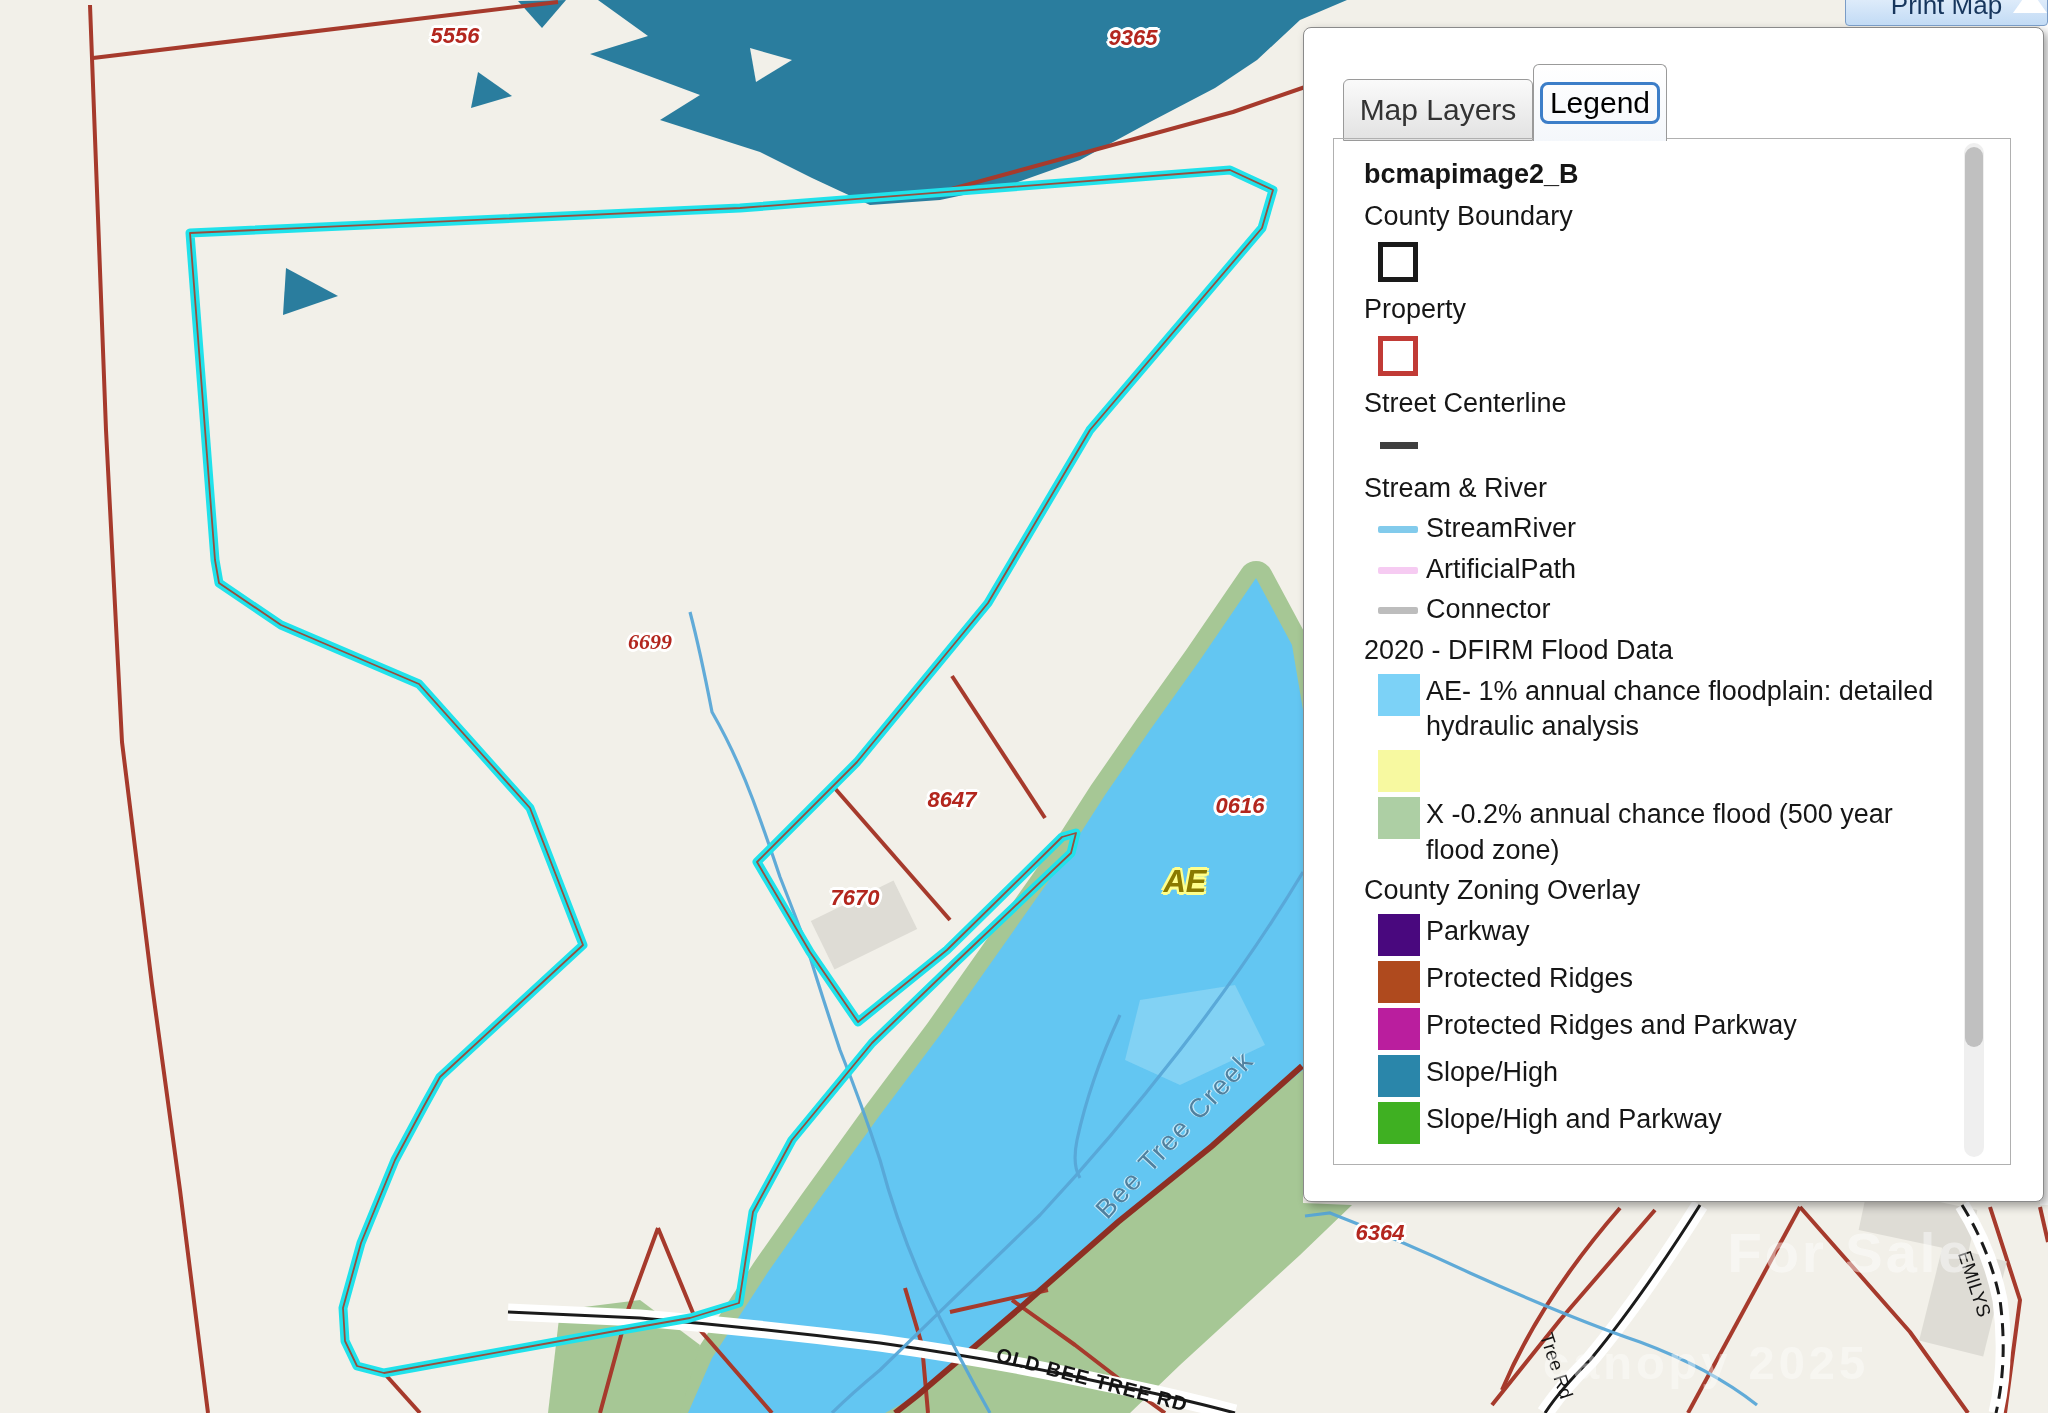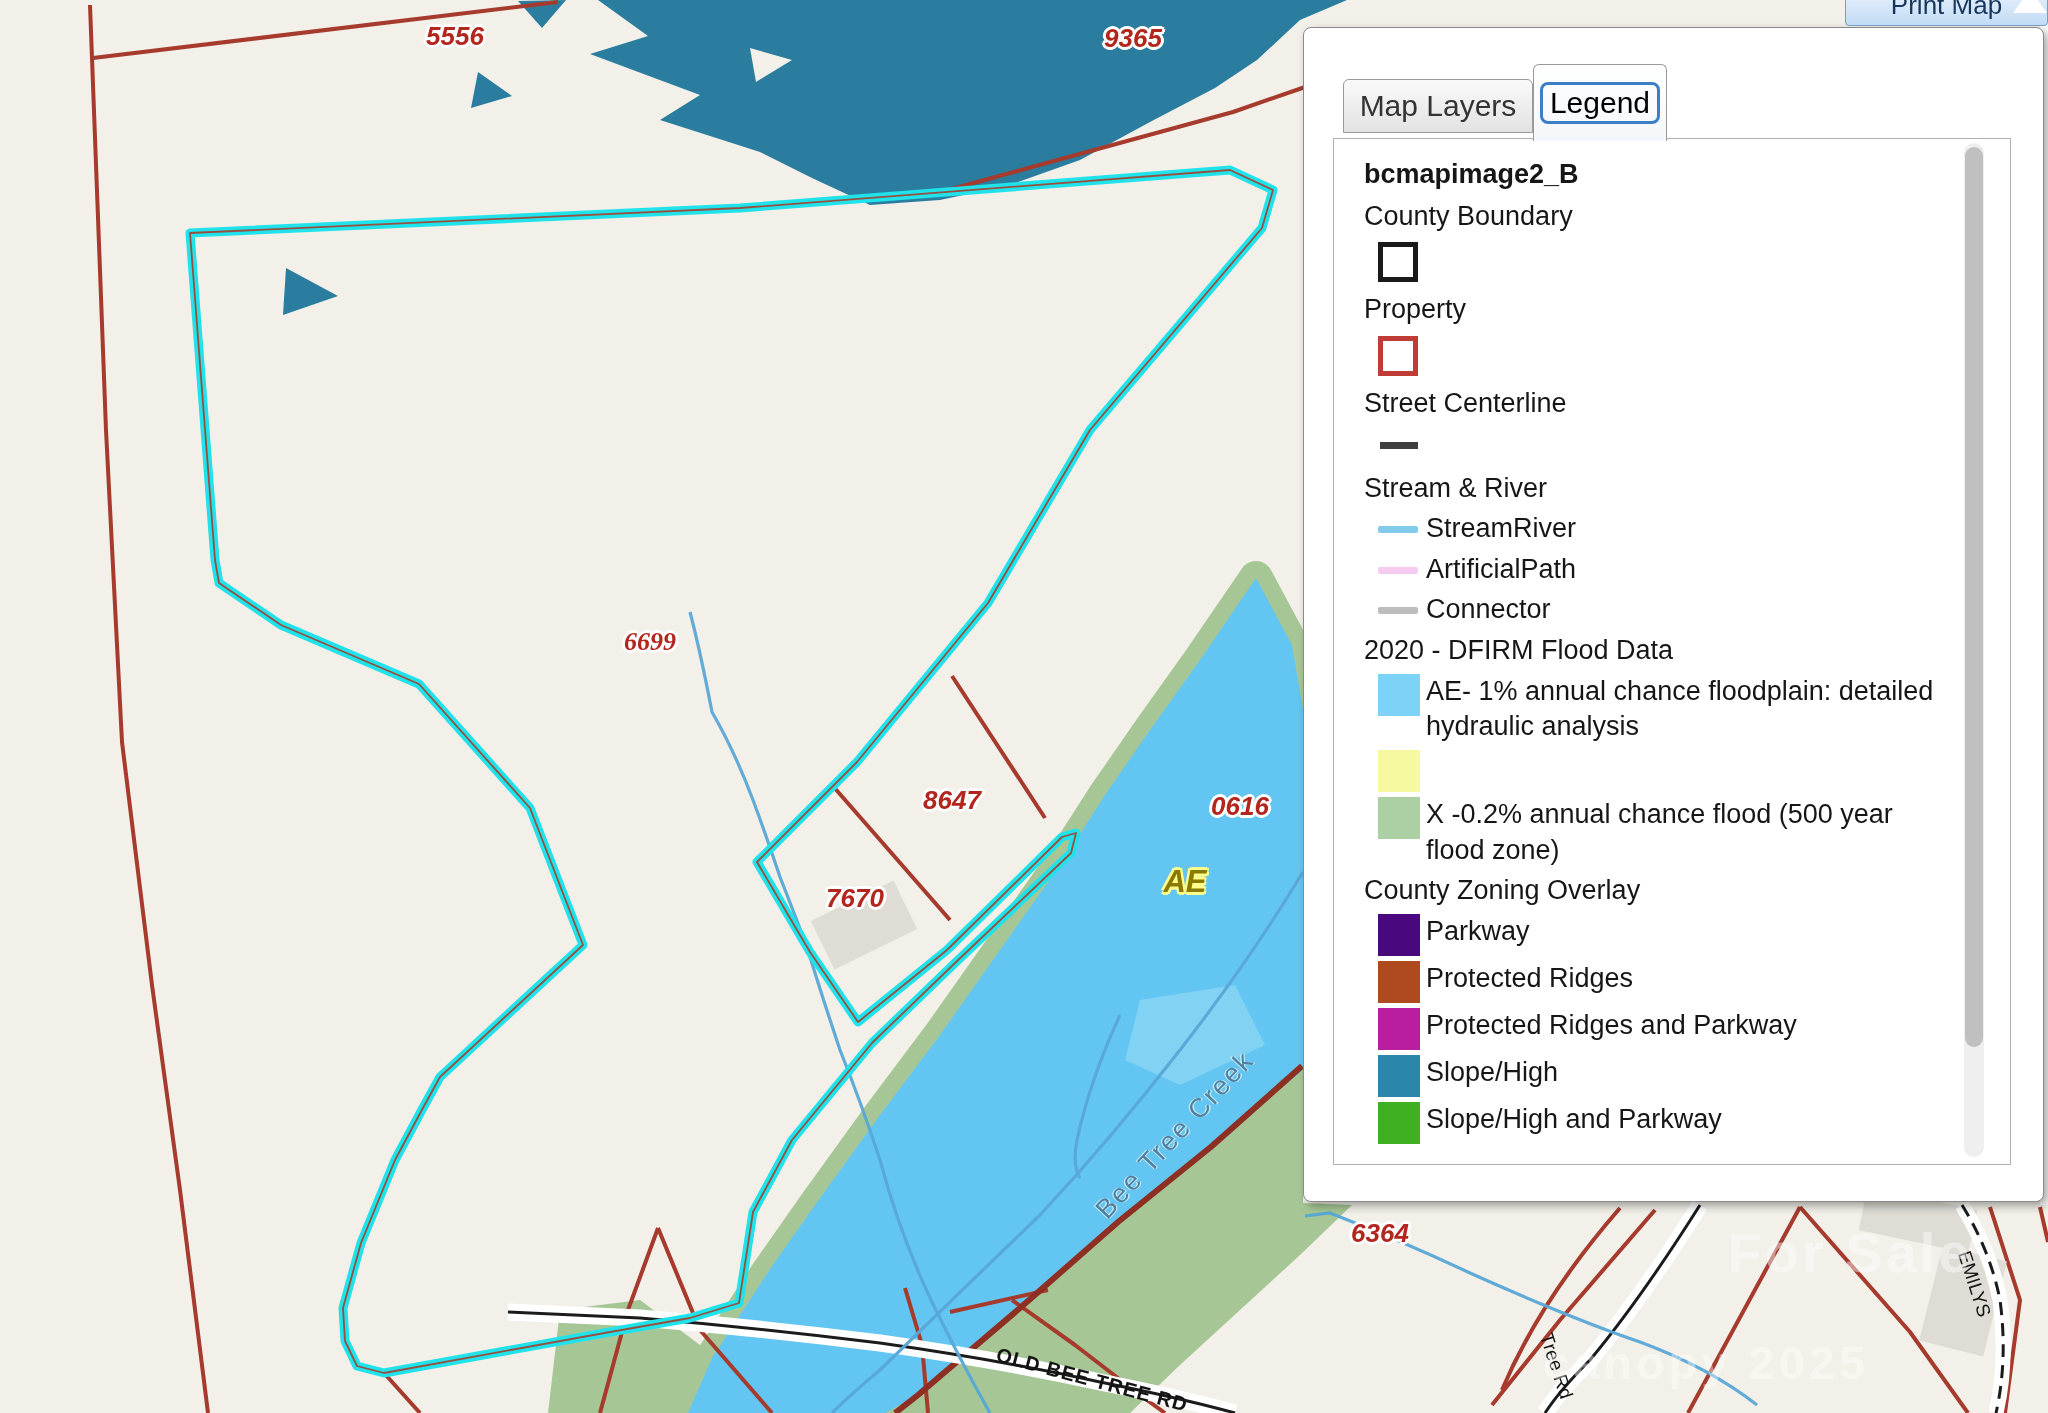--- a/index.html
+++ b/index.html
@@ -3,21 +3,21 @@
 <meta charset="utf-8">
 <style>
   html,body{margin:0;padding:0;}
   body{width:2048px;height:1413px;overflow:hidden;position:relative;
        font-family:"Liberation Sans",sans-serif;background:#F2F0E9;}
   #stage{position:absolute;inset:0;width:2048px;height:1413px;}
   #map-svg{position:absolute;left:0;top:0;}
 
   
   .map-label{position:absolute;transform:translate(-50%,-50%);white-space:nowrap;pointer-events:none;}
-  .parcel-label{font-weight:bold;font-style:italic;font-size:26px;color:var(--label-red);
+  .parcel-label{font-weight:bold;font-style:italic;font-size:22px;color:var(--label-red);
     text-shadow:-2px -2px 0 #fff,2px -2px 0 #fff,-2px 2px 0 #fff,2px 2px 0 #fff,0 3px 0 #fff,0 -3px 0 #fff,3px 0 0 #fff,-3px 0 0 #fff;}
   .zone-label{font-weight:bold;font-style:italic;font-size:31px;color:#8A7A00;
     text-shadow:-2px -2px 0 #FFFF8C,2px -2px 0 #FFFF8C,-2px 2px 0 #FFFF8C,2px 2px 0 #FFFF8C,0 3px 0 #FFFF8C,0 -3px 0 #FFFF8C;}
   .creek-label{font-size:27px;color:#50809E;letter-spacing:2px;
     transform:translate(-50%,-50%) rotate(-47deg);
     text-shadow:-1px -1px 0 rgba(255,255,255,.6),1px 1px 0 rgba(255,255,255,.6);}
   .road-label-main{font-size:20px;font-weight:600;color:#141414;letter-spacing:1px;
     transform:translate(-50%,-50%) rotate(15deg);}
   .road-label-tree{font-size:19px;color:#141414;transform:translate(-50%,-50%) rotate(72deg);}
   .road-label-emily{font-size:19px;color:#141414;transform:translate(-50%,-50%) rotate(72deg);}
@@ -26,21 +26,21 @@
   .wm2{left:1706px;top:1362px;font-size:47px;opacity:.40;transform:translate(-50%,-50%);letter-spacing:4px;}
 
   
   .right-strip{position:absolute;left:2040px;top:0;width:8px;height:1205px;background:#fff;}
 
   
   .panel{position:absolute;left:1303px;top:27px;width:739px;height:1173px;background:#fff;
     border:1px solid #8a8a8a;border-radius:8px;box-shadow:4px 4px 10px rgba(0,0,0,.35);}
   .tab{position:absolute;box-sizing:border-box;border:1px solid #9a9a9a;border-radius:6px 6px 0 0;
     font-size:30px;color:#333;display:flex;align-items:center;justify-content:center;cursor:pointer;}
-  .tab-maplayers{left:39px;top:51px;height:54px;width:190px;
+  .tab-maplayers{left:39px;top:51px;height:62px;width:190px;
     background:linear-gradient(#fafafa,#e2e2e2);}
   .tab-legend{left:229px;top:36px;height:77px;width:134px;border-bottom:none;z-index:3;
     background:linear-gradient(#ffffff,#f4f7fb);color:#000;}
   .tab-legend .focus-ring{border:3px solid #3C7EC8;border-radius:8px;padding:1px 7px;}
   .content{position:absolute;left:29px;top:110px;width:678px;height:1027px;box-sizing:border-box;
     border:1px solid #b0b0b0;overflow:hidden;z-index:1;}
   .content-inner{padding:16px 60px 10px 30px;font-size:27px;color:#161616;line-height:1.32;}
   .l-title{font-weight:bold;margin:2px 0 6px 0;}
   .l-head{margin:4px 0 2px 0;}
   .sw-outline{width:40px;height:40px;box-sizing:border-box;margin:8px 0 10px 14px;background:#fff;}

